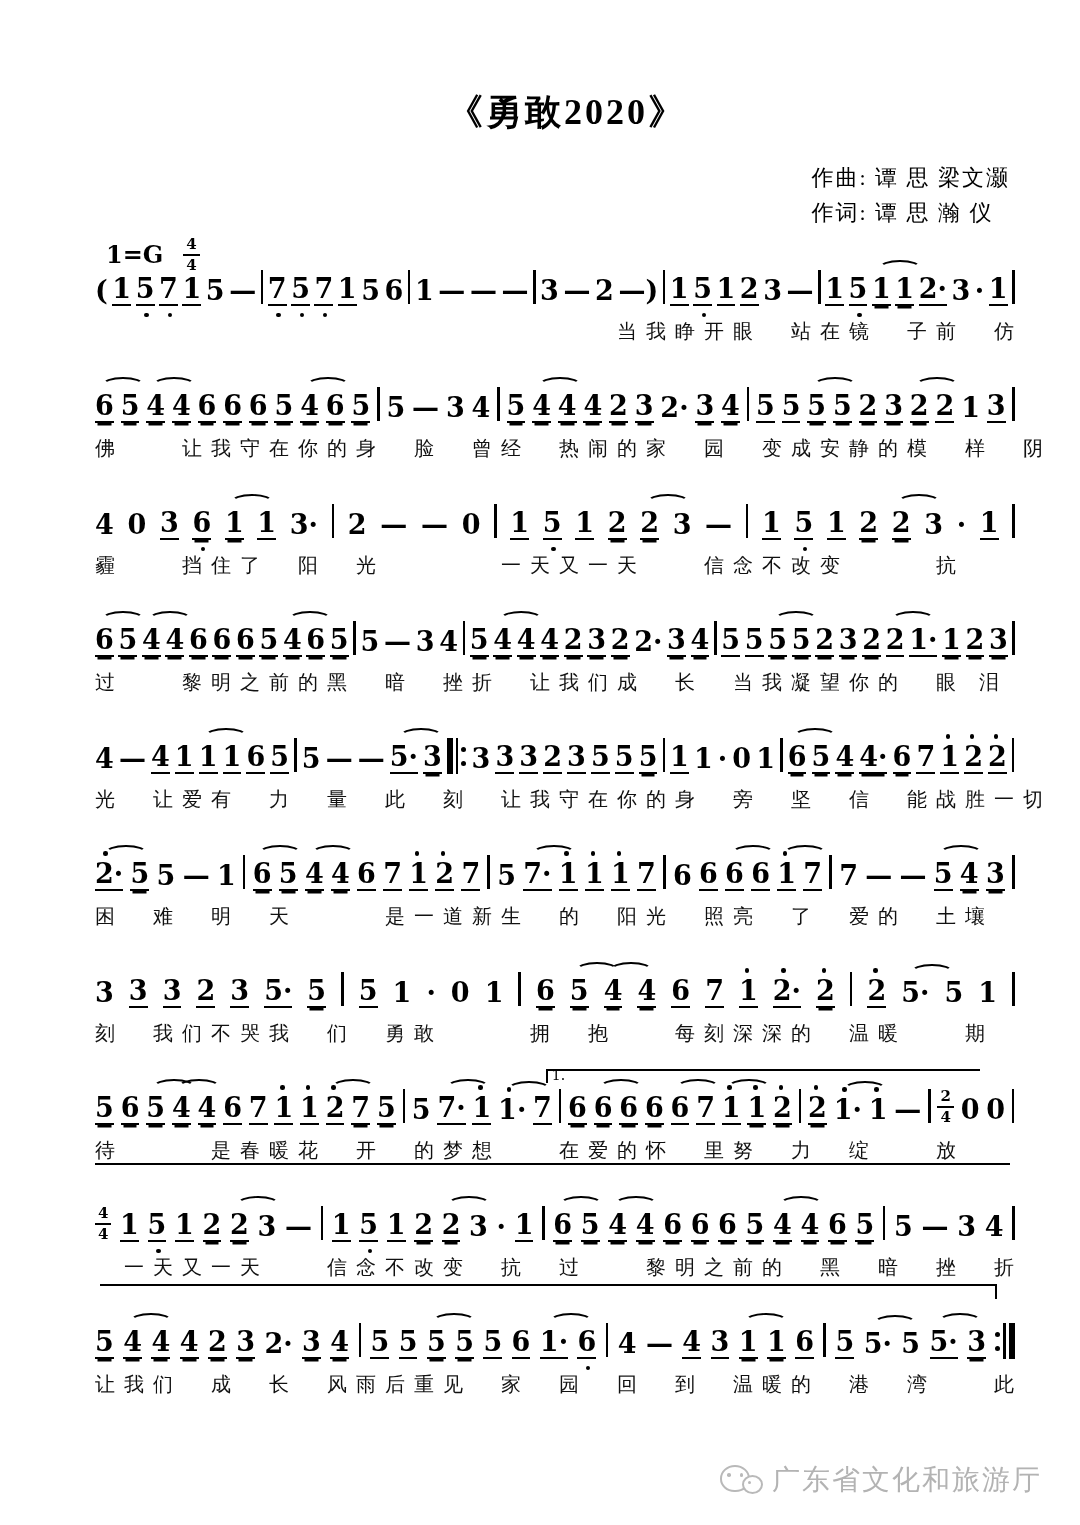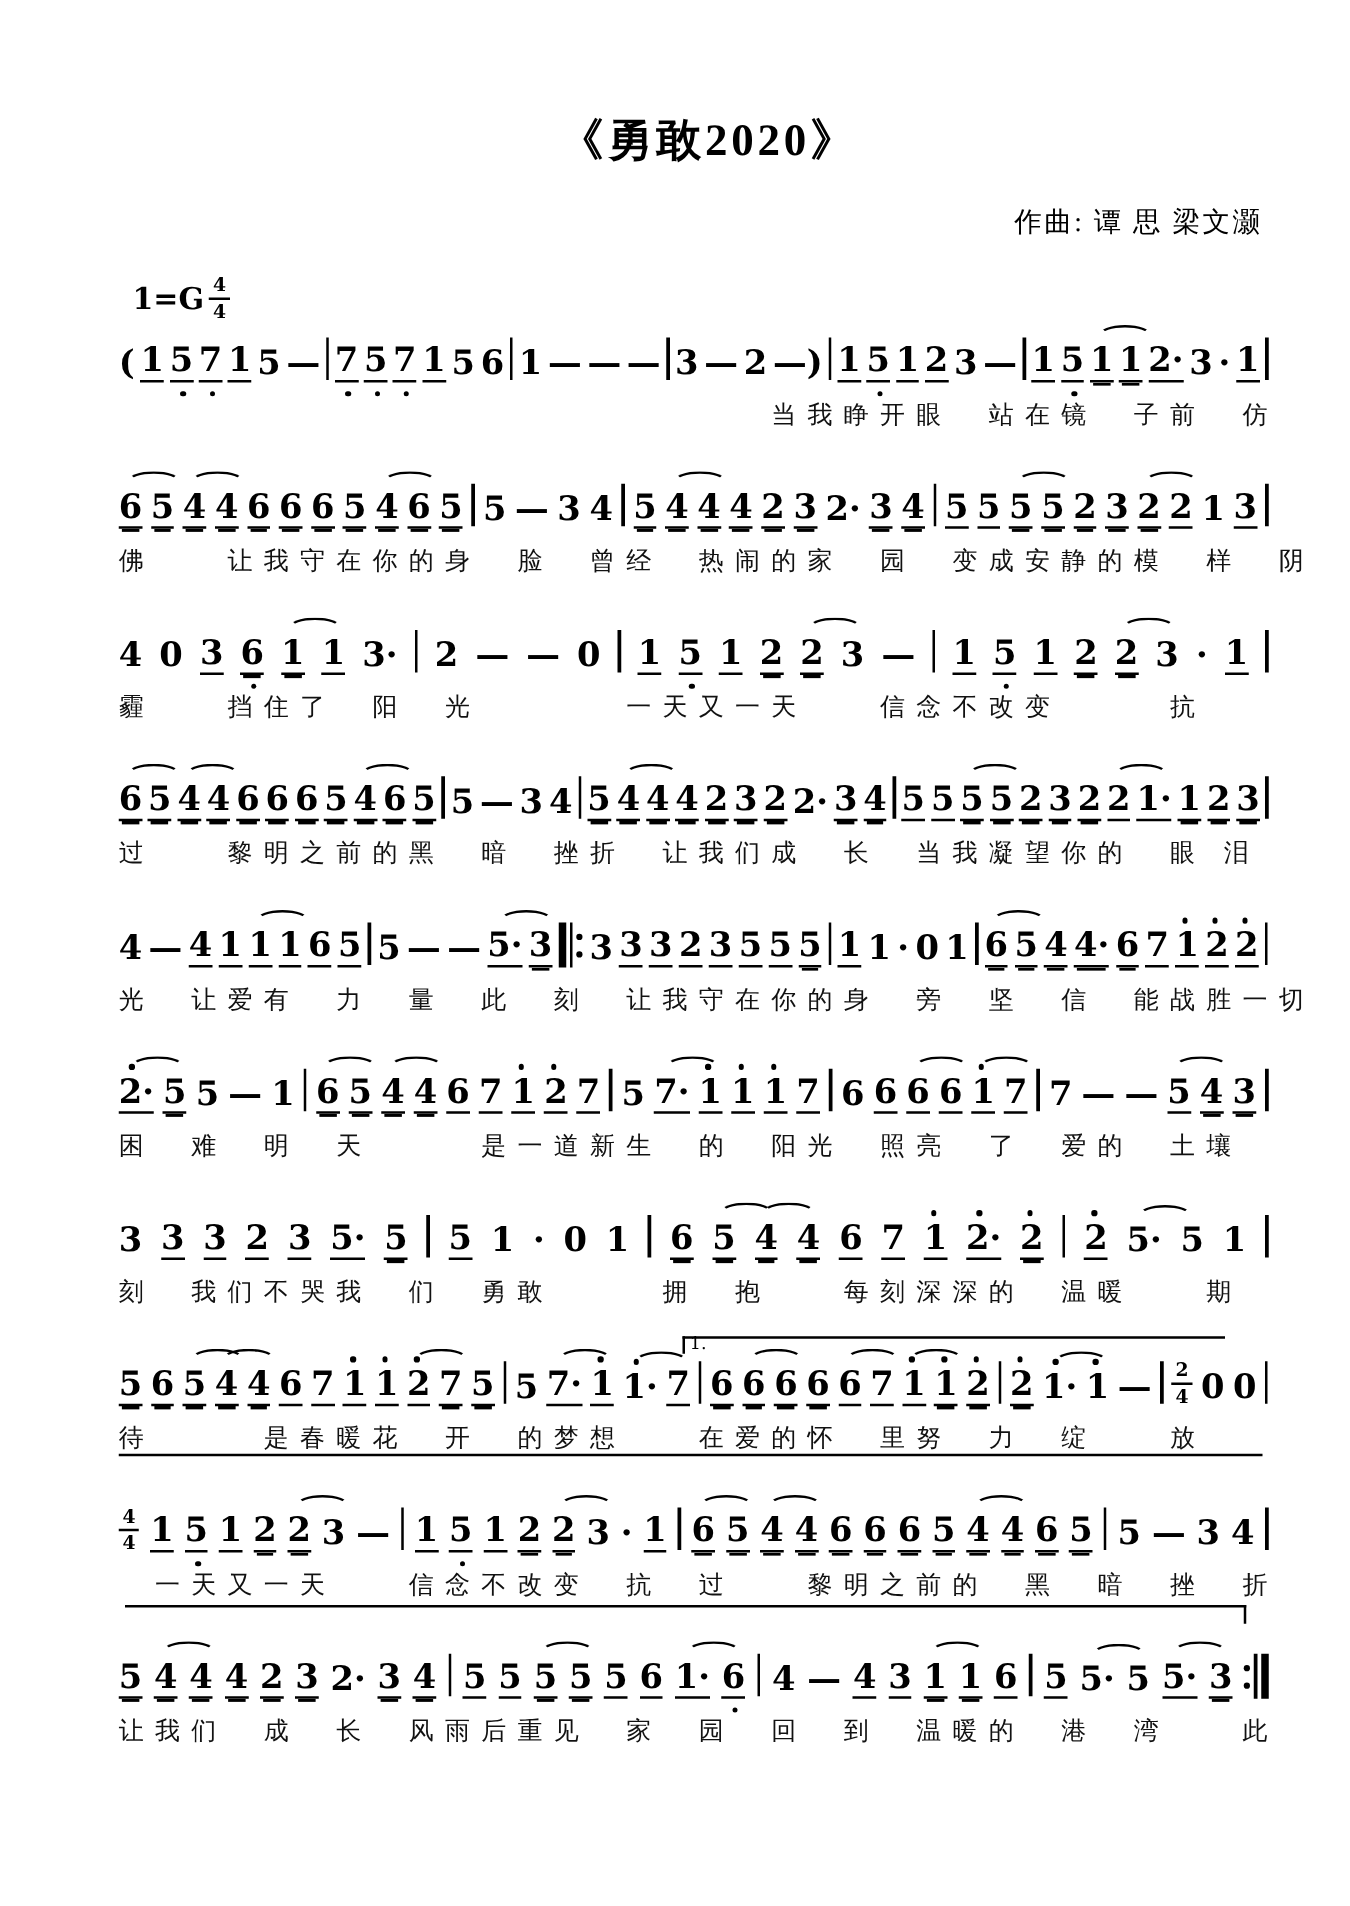--- a/index.html
+++ b/index.html
@@ -3,21 +3,21 @@
 <meta charset="utf-8">
 <style>
   html,body{margin:0;padding:0;background:#e8e8e8;}
   #page{position:relative;width:1080px;height:1525px;background:#ffffff;margin:0 auto;overflow:hidden;
         font-family:"Liberation Serif","DejaVu Serif",serif;color:#000;}
   
   #title{position:absolute;top:88px;left:0;width:1080px;text-align:center;
          font-size:36px;font-weight:bold;letter-spacing:3px;padding-left:27px;}
   #credits{position:absolute;top:160px;right:70px;text-align:left;font-size:22px;line-height:1.6;letter-spacing:2px;}
   
-  #keysig{position:absolute;left:106px;top:220px;display:flex;align-items:center;gap:4px;
+  #keysig{position:absolute;left:106px;top:236px;display:flex;align-items:center;gap:20px;
           font-weight:bold;font-size:24px;font-family:"DejaVu Serif",serif;}
   .ts{display:inline-flex;flex-direction:column;align-items:center;font-size:15px;line-height:1.1;
       font-weight:bold;font-family:"DejaVu Serif",serif;}
   .ts .t{border-bottom:2px solid #000;padding:0 3px 1px;}
   .ts .b{padding-top:1px;}
   
   #sheet{position:absolute;left:95px;top:252px;width:920px;}
   .music-line{height:117px;box-sizing:border-box;padding-top:14px;}
   .notes-row{position:relative;display:flex;justify-content:space-between;align-items:flex-end;height:40px;
              font-family:"DejaVu Serif","Liberation Serif",serif;font-weight:bold;font-size:27px;line-height:1;}
@@ -61,20 +61,21 @@
                 border-radius:50%;background:#b9b9b9;}
 </style>
 </head>
 <body>
 
 <div id="page">
   <div id="title">《勇敢2020》</div>
 
   <div id="credits">
     <div>作曲: 谭 思 梁文灏</div>
+    <div>作词: 谭 思 瀚 仪</div>
   </div>
 
   <div id="keysig">
     <span>1=G</span>
     <span class="ts">
       <span class="t">4</span>
       <span class="b">4</span>
     </span>
   </div>
 
@@ -513,13 +514,20 @@
             <i class="thick"></i>
           </span>
         </div>
         <div class="lyrics-row">让我们　成　长　风雨后重见　家　园　回　到　温暖的　港　湾　　此</div>
       </div>
     </div>
 
   <div id="rule1" class="hrule"></div>
   <div id="rule2" class="hrule"></div>
 
+  <div id="watermark">
+    <span class="wm-icon">
+      <span class="big"></span>
+        <span class="small"></span>
+    </span>
+    <span>广东省文化和旅游厅</span>
+  </div>
 </div>
 
 </body></html>

